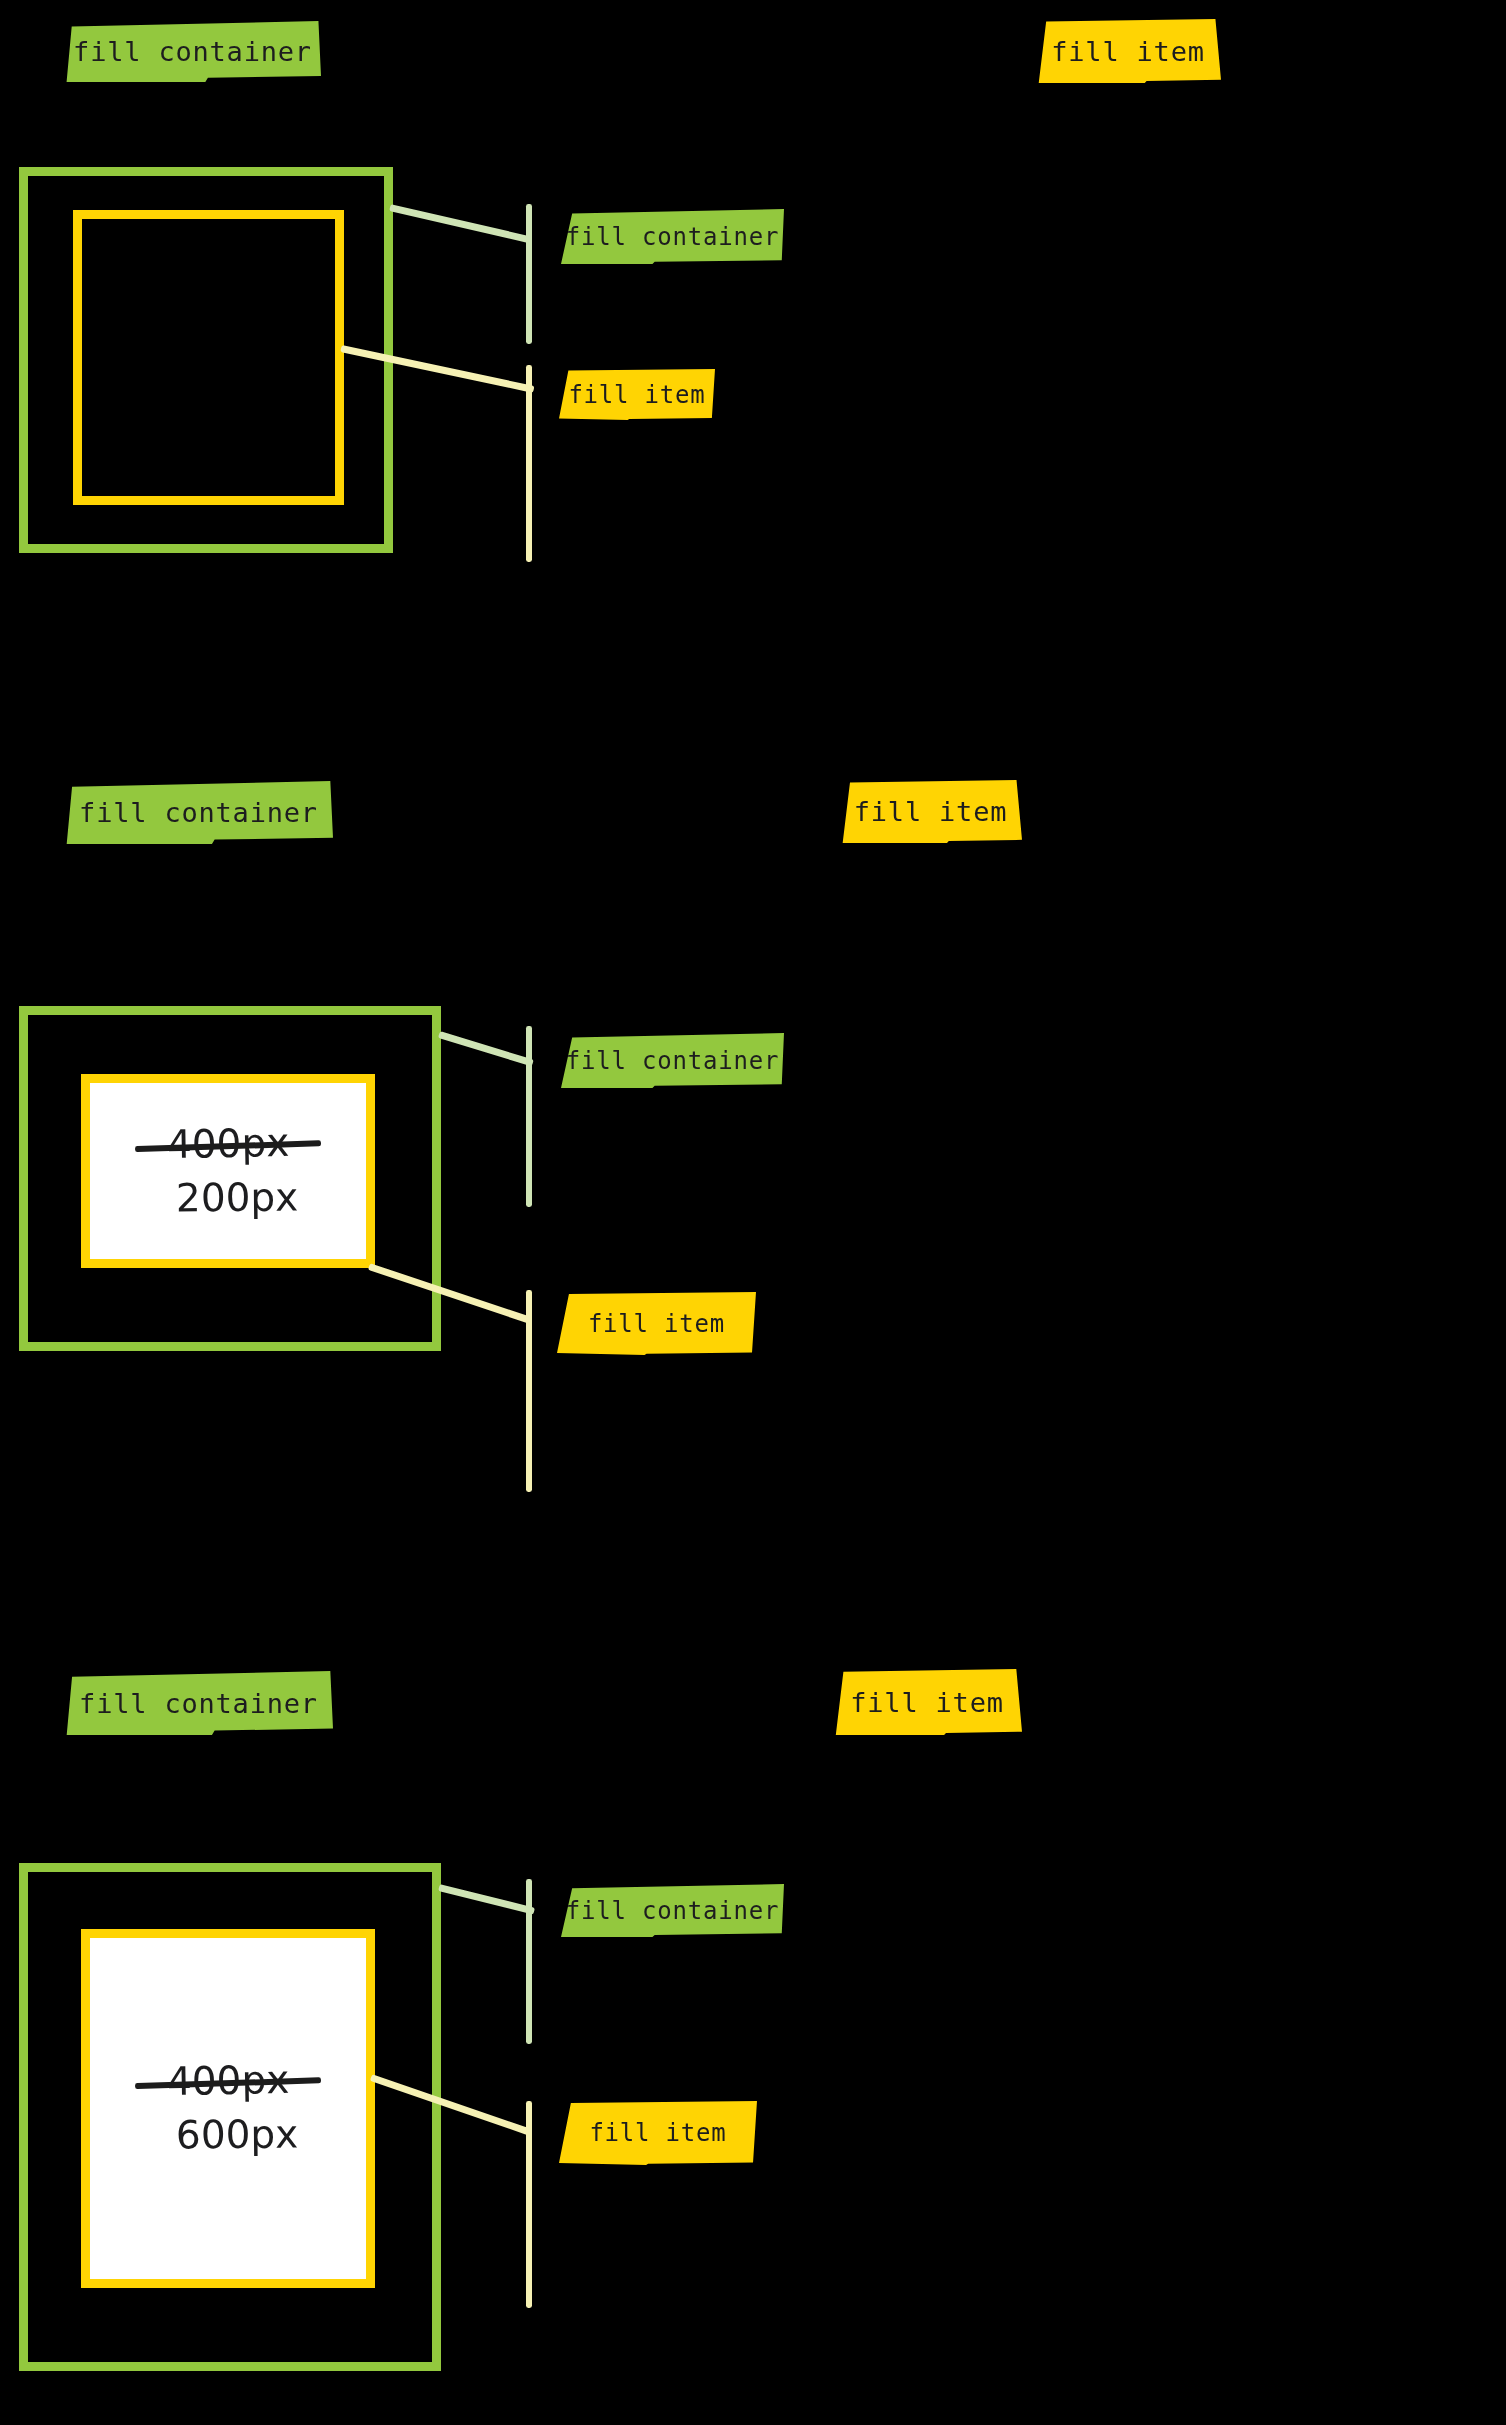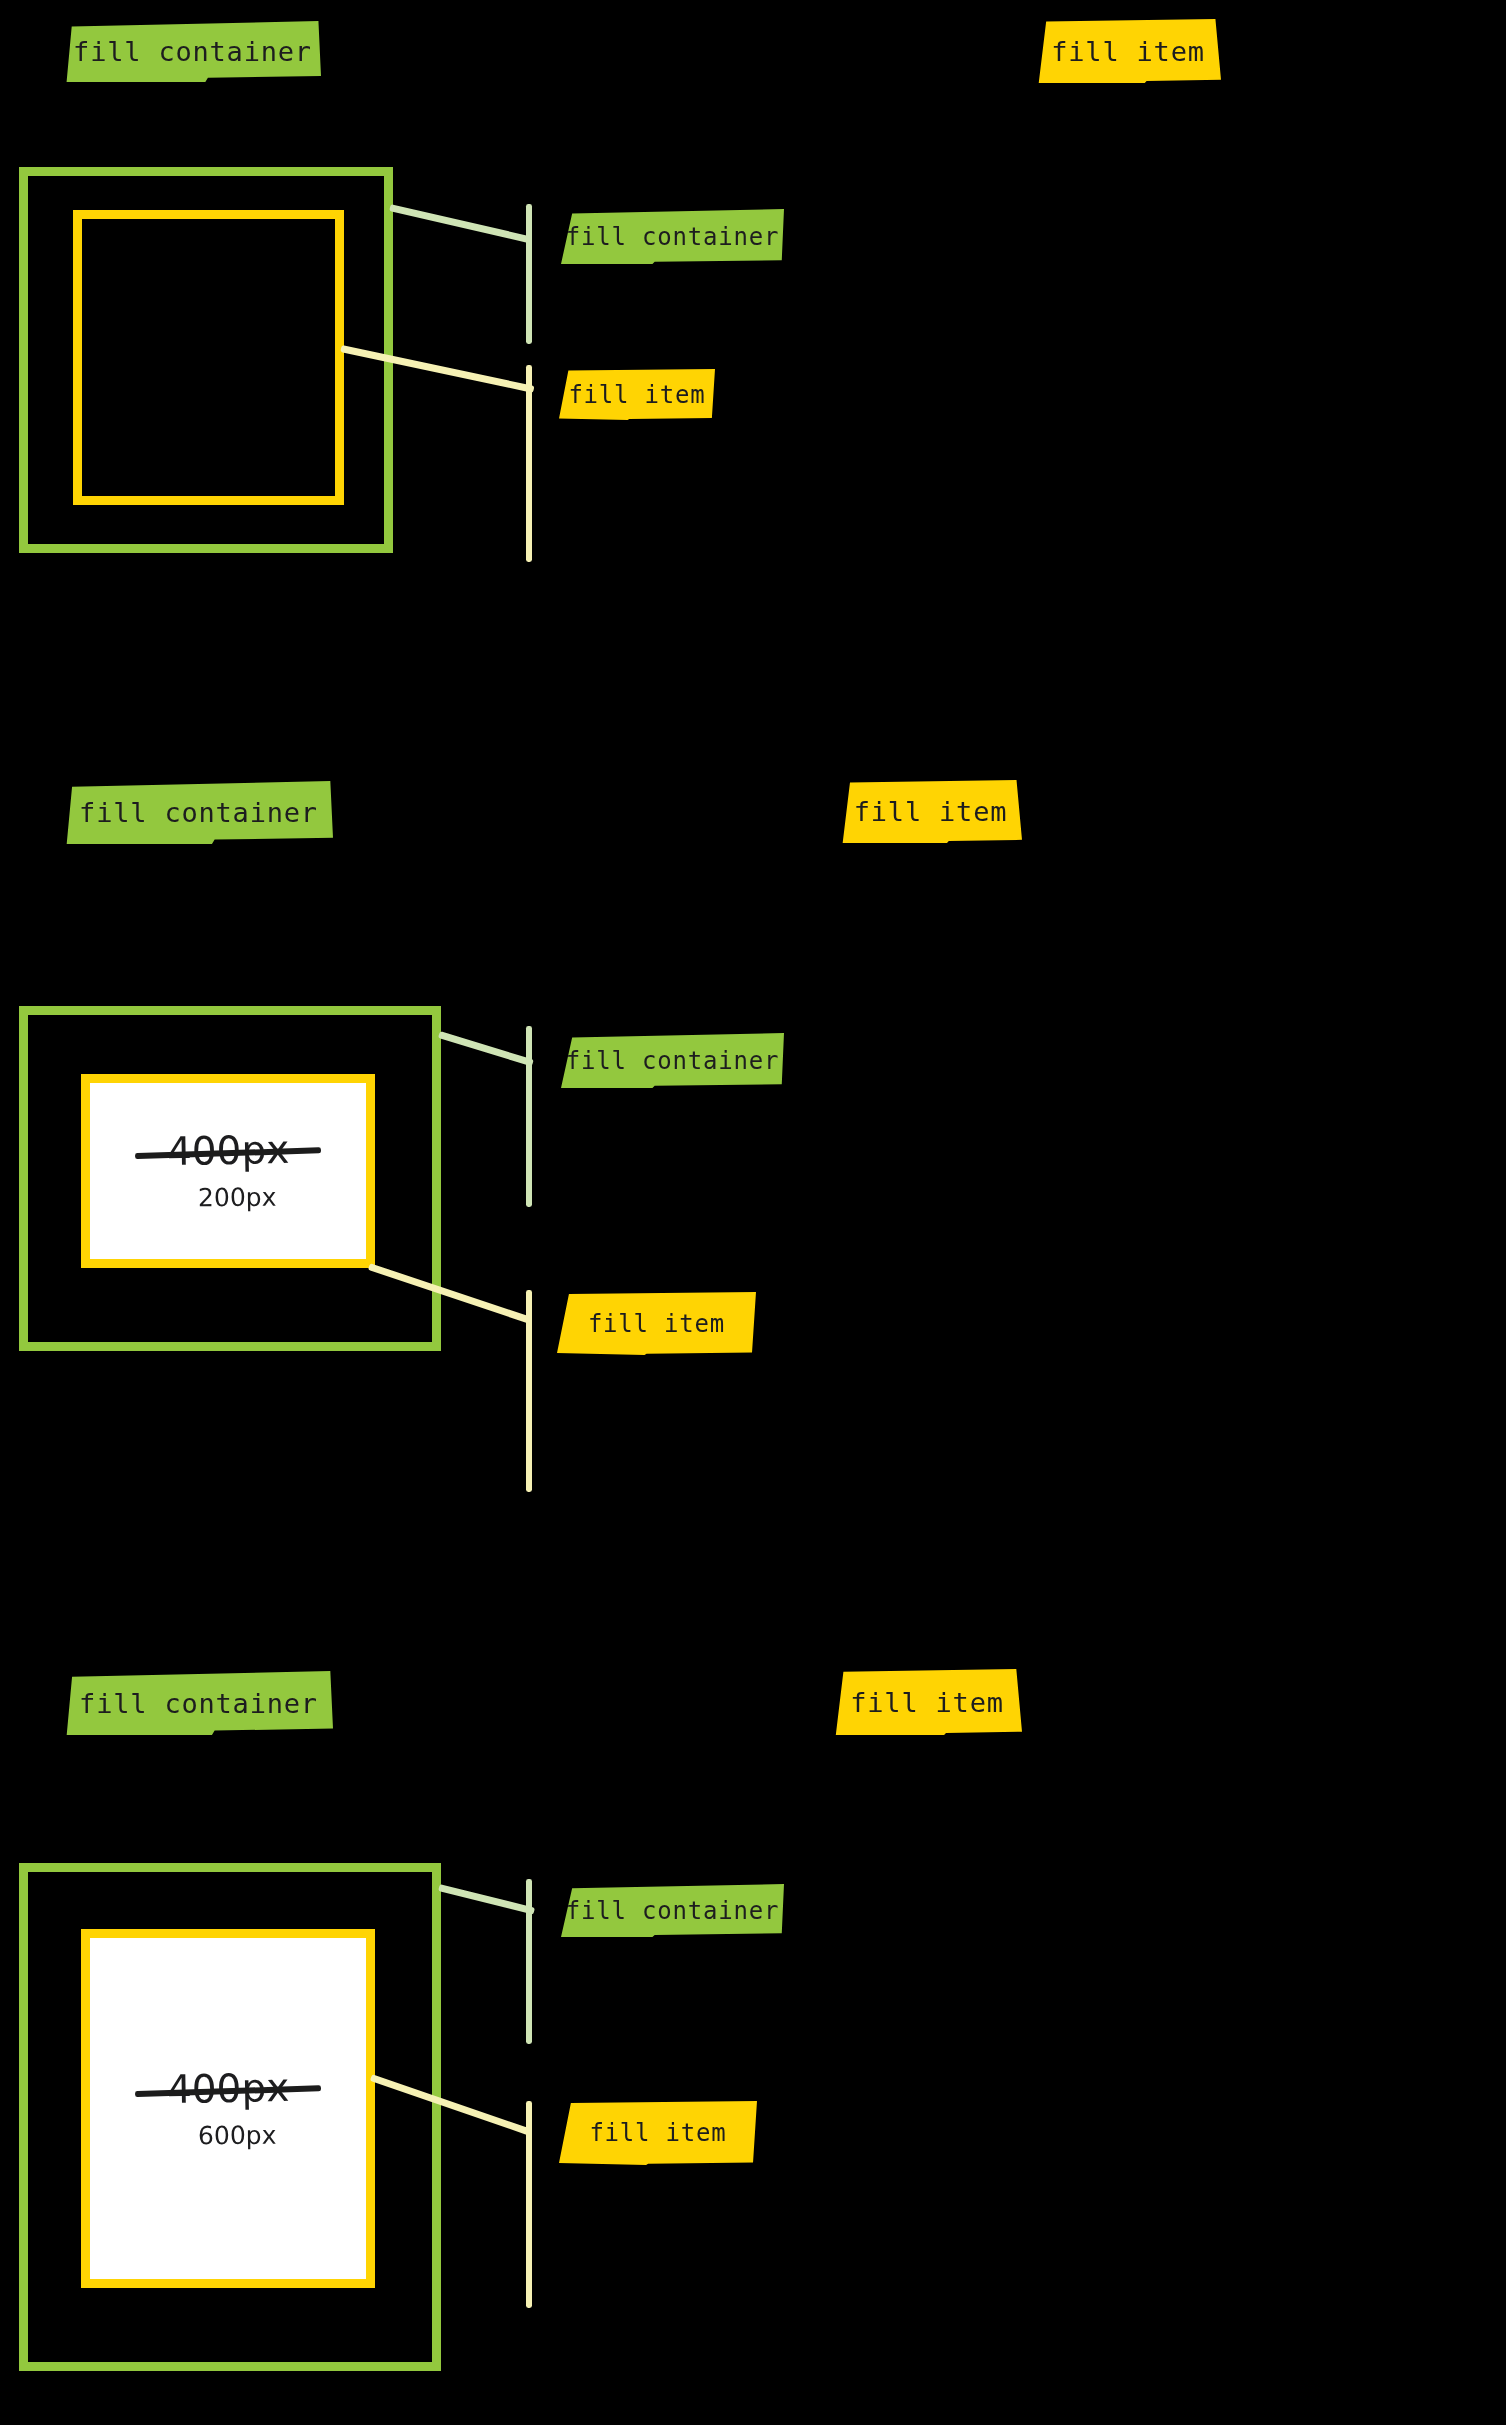--- a/index.html
+++ b/index.html
@@ -112,21 +112,21 @@
     position: absolute;
     left: 50%;
     top: 54%;
     width: 186px;
     height: 5.6px;
     background: #1c1c1c;
     transform: translate(-50%, -50%) rotate(-0.8deg);
     border-radius: 2.4px;
   }
   .dim-new {
-    font-size: 25px;
+    font-size: 39px;
     line-height: 1.1;
     transform: rotate(-0.5deg);
     margin-left: 19px;
   }
 
   
   .s1-sticker-container { left: 64px;   top: 21px;  width: 257px; height: 61px; }
   .s1-sticker-item      { left: 1035px; top: 19px;  width: 186px; height: 64px; }
   .s1-box-container     { left: 19px;   top: 167px; width: 374px; height: 386px; }
   .s1-box-item          { left: 45px;   top: 34px;  width: 271px; height: 295px; }

